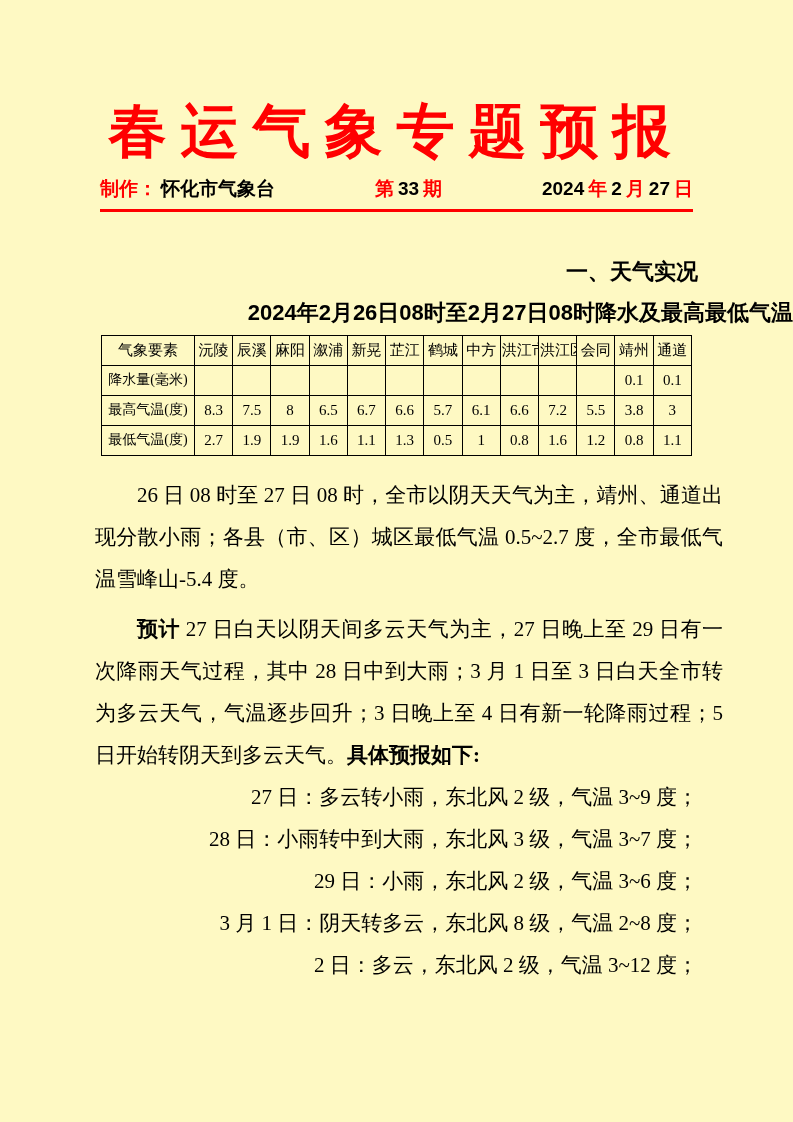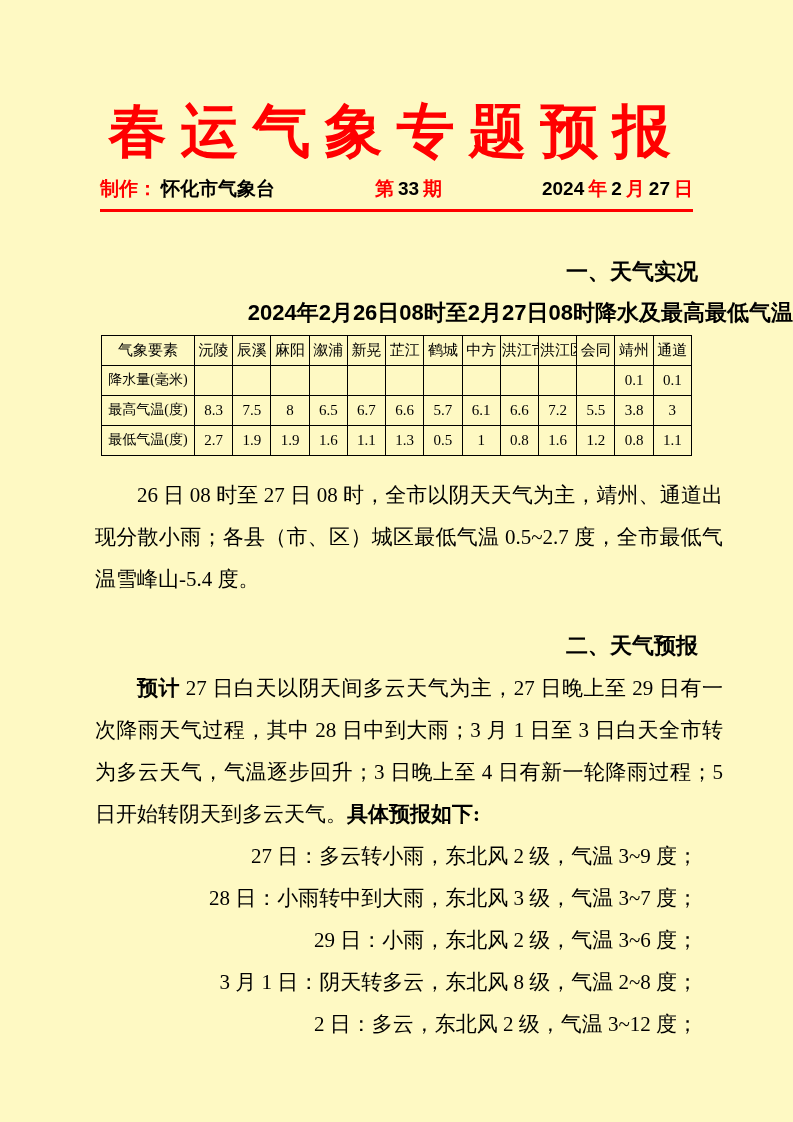--- a/index.html
+++ b/index.html
@@ -186,21 +186,20 @@
           <td>1.6</td>
           <td>1.2</td>
           <td>0.8</td>
           <td>1.1</td>
         </tr>
       </tbody>
   </table>
 
   <p class="body-para">26 日 08 时至 27 日 08 时，全市以阴天天气为主，靖州、通道出现分散小雨；各县（市、区）城区最低气温 0.5~2.7 度，全市最低气温雪峰山-5.4 度。</p>
 
-  <h2 class="section-heading s2">二、天气预报</h2>
 
   <p class="body-para forecast"><b>预计</b><span> 27 日白天以阴天间多云天气为主，27 日晚上至 29 日有一次降雨天气过程，其中 28 日中到大雨；3 月 1 日至 3 日白天全市转为多云天气，气温逐步回升；3 日晚上至 4 日有新一轮降雨过程；5 日开始转阴天到多云天气。</span><b>具体预报如下:</b></p>
 
   <p class="daily-line">27 日：多云转小雨，东北风 2 级，气温 3~9 度；</p>
   <p class="daily-line">28 日：小雨转中到大雨，东北风 3 级，气温 3~7 度；</p>
   <p class="daily-line">29 日：小雨，东北风 2 级，气温 3~6 度；</p>
   <p class="daily-line">3 月 1 日：阴天转多云，东北风 8 级，气温 2~8 度；</p>
   <p class="daily-line">2 日：多云，东北风 2 级，气温 3~12 度；</p>
 
 </div>

